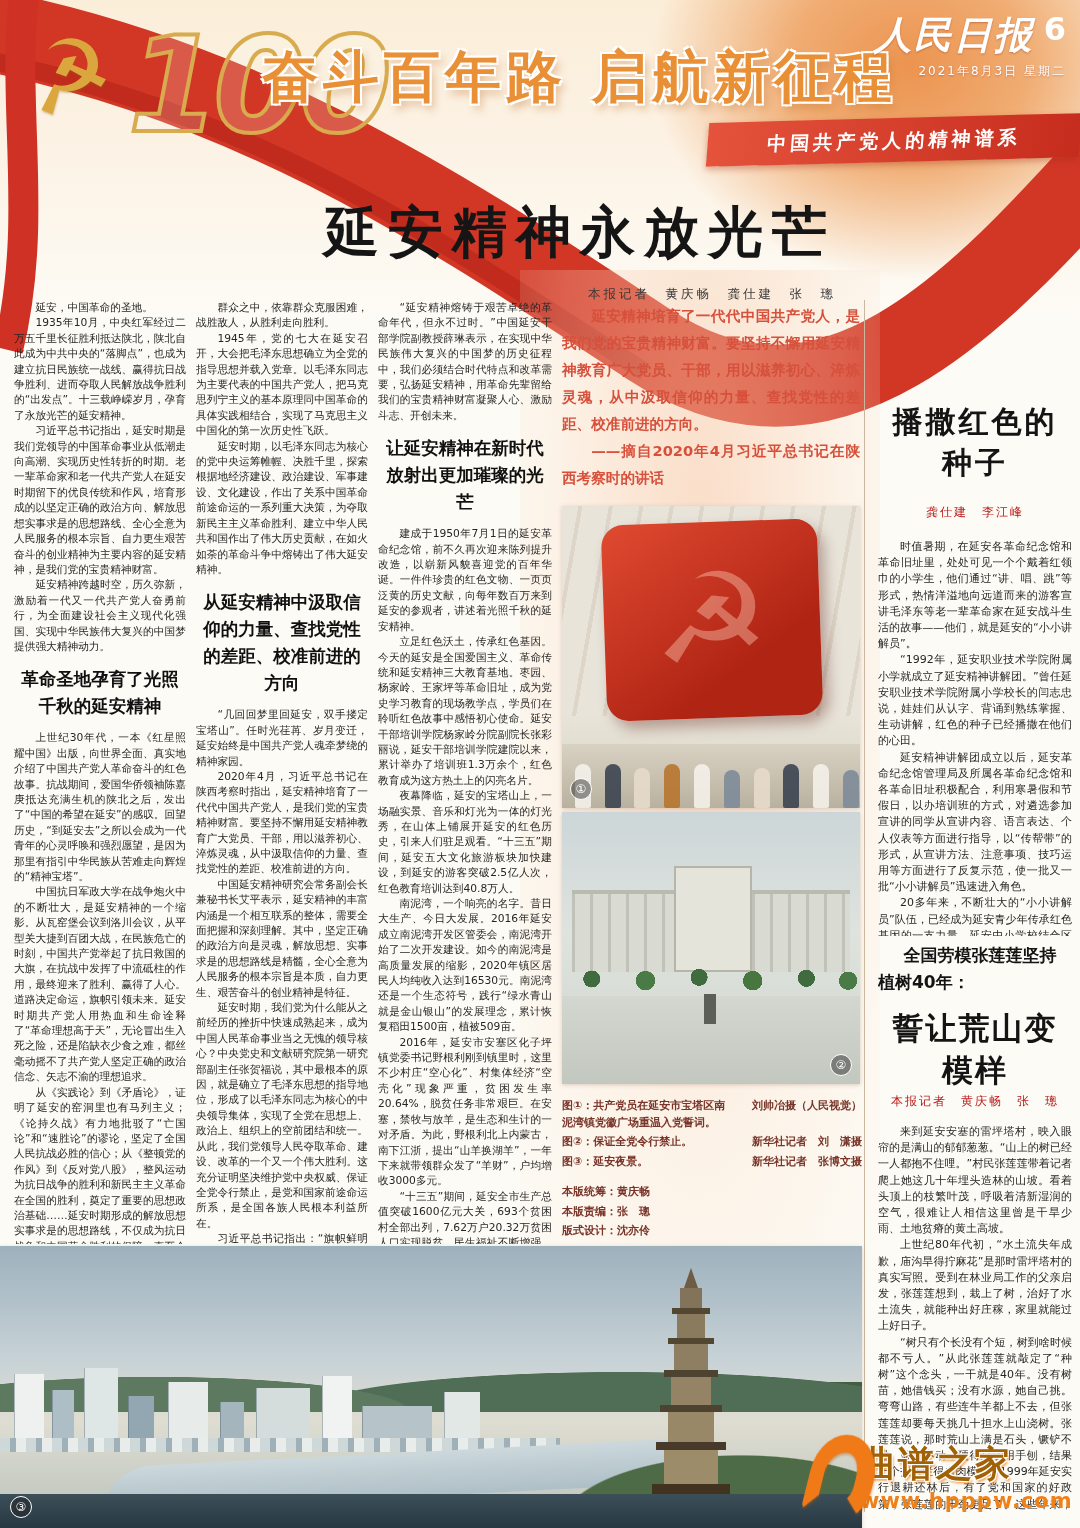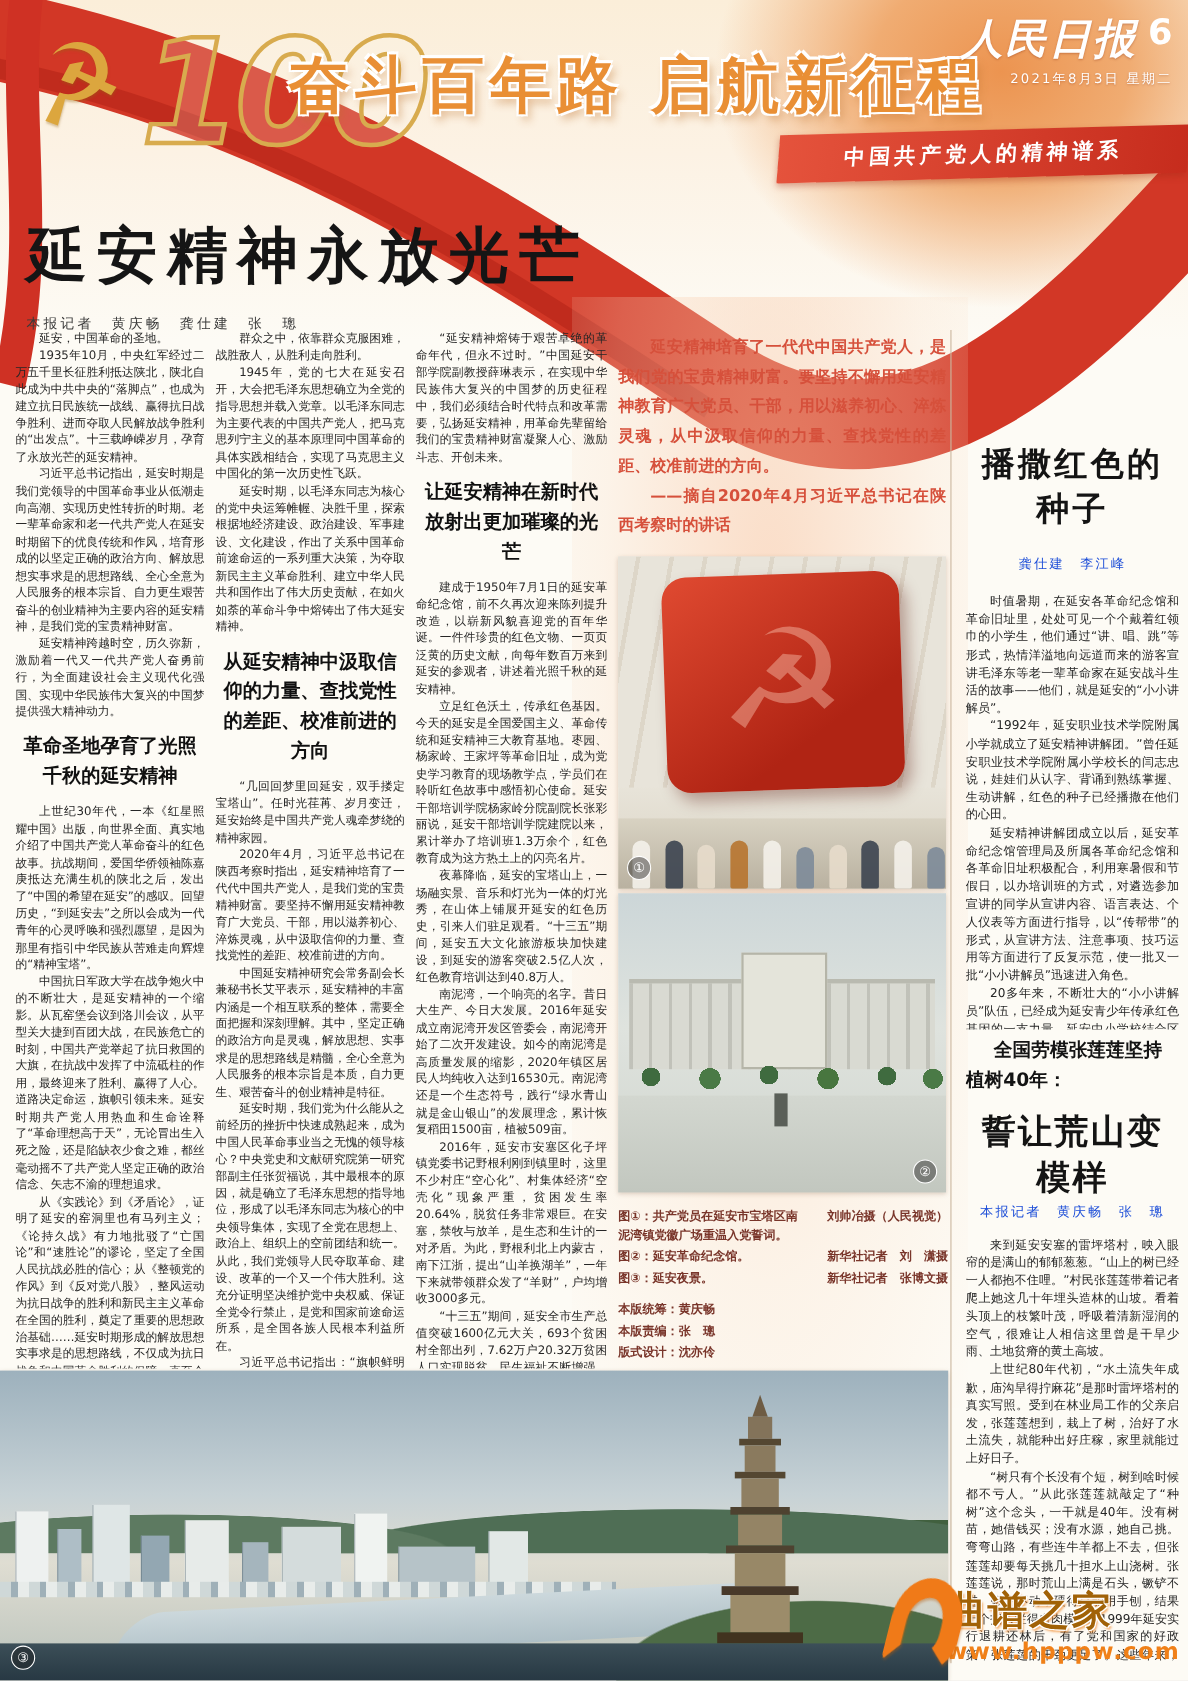--- a/index.html
+++ b/index.html
@@ -24,21 +24,21 @@
           text-align:center;color:#fff;font-size:19px;font-weight:700;letter-spacing:4px;
           box-shadow:0 3px 6px rgba(160,40,20,.35);}
   .masthead{position:absolute;right:14px;top:10px;width:200px;text-align:right;z-index:5;}
   .paper-name{font-family:"DejaVu Serif","Liberation Serif",serif;font-style:italic;font-weight:700;
           font-size:38px;color:#fff;letter-spacing:2px;display:inline-block;
           text-shadow:0 1px 2px rgba(140,50,20,.4);}
   .page-num{display:inline-block;font-size:32px;font-weight:700;color:#fff;margin-left:10px;vertical-align:top;}
   .edition-date{margin-top:2px;font-size:12px;color:#fff;letter-spacing:2px;text-shadow:0 1px 2px rgba(140,50,20,.4);}
 
   
-  .headline-wrap{position:absolute;left:24px;top:196px;width:812px;text-align:left;z-index:4;}
+  .headline-wrap{position:absolute;left:24px;top:196px;width:812px;text-align:right;z-index:4;}
   .main-headline{margin:0;font-size:55px;font-weight:700;letter-spacing:9px;color:#151515;}
   .main-byline{margin-top:16px;font-size:12.5px;letter-spacing:3px;color:#3a3a3a;}
 
   
   .col{position:absolute;top:300px;height:944px;overflow:hidden;font-size:10.7px;line-height:15.4px;
        text-align:justify;color:#262626;}
   .col .para{margin:0;text-indent:2em;}
   .col-subhead{margin:12px 2px 10px;font-size:17.5px;line-height:27px;font-weight:700;color:#101010;
        text-align:center;text-indent:0;}
   .c1{left:14px;width:172px;}
@@ -89,27 +89,27 @@
 
   .photo-num{position:absolute;width:20px;height:20px;border-radius:50%;background:rgba(30,30,30,.45);
        border:1.5px solid #fff;color:#fff;font-size:12px;line-height:20px;text-align:center;z-index:6;}
 
   
   .captions{position:absolute;left:562px;top:1098px;width:300px;font-size:11px;line-height:16.5px;
        color:#79352a;font-weight:700;}
   .cap-row{display:flex;justify-content:space-between;margin-bottom:3px;}
   .cap-row .credit{white-space:nowrap;margin-left:24px;}
   .staff{margin-top:14px;}
-  .staff div{margin-bottom:3px;font-family:Liberation Mono, monospace;}
+  .staff div{margin-bottom:3px;}
 
   
   .v-rule{position:absolute;left:864px;top:300px;width:1px;height:1212px;background:#cbb79f;}
   .sidebar-a1{position:absolute;left:878px;top:300px;width:194px;height:636px;overflow:hidden;}
   .a1-title{margin:102px 0 0;font-size:30px;font-weight:700;letter-spacing:3px;text-align:center;color:#141414;}
-  .sb-byline{margin:20px 0 18px;font-size:12px;letter-spacing:2px;text-align:center;color:#1d4ed8;}
+  .sb-byline{margin:20px 0 18px;font-size:12px;letter-spacing:2px;text-align:center;color:#b91c1c;}
   .sb-paras{font-size:11px;line-height:16.2px;text-align:justify;color:#262626;}
   .sb-paras p{margin:0;text-indent:2em;}
   .sidebar-a2{position:absolute;left:878px;top:942px;width:194px;height:568px;overflow:hidden;}
   .a2-kicker{margin:0;font-size:17px;line-height:27px;font-weight:700;color:#141414;text-indent:1.5em;}
   .a2-title{margin:12px 0 0;font-size:31px;font-weight:700;letter-spacing:2px;text-align:center;color:#141414;}
   .sidebar-a2 .sb-byline{margin:1px 0 14px;}
 
   
   .photo3{left:0;top:1246px;width:862px;height:282px;background:linear-gradient(180deg,#9db1bd 0%,#c7d2d6 40%,#dfddd2 62%,#b9c2bb 100%);}
   .far-hills{position:absolute;left:0;top:96px;width:100%;height:70px;
@@ -242,21 +242,21 @@
     <div class="photo-num" style="right:8px;bottom:8px;">②</div>
   </div>
 
   <div class="captions">
     <div>
         <div class="cap-row">
           <span class="cap">图①：共产党员在延安市宝塔区南泥湾镇党徽广场重温入党誓词。</span>
           <span class="credit">刘帅冶摄（人民视觉）</span>
         </div>
         <div class="cap-row">
-          <span class="cap">图②：延安革命纪念馆。</span>
+          <span class="cap">图②：保证全党令行禁止。</span>
           <span class="credit">新华社记者　刘　潇摄</span>
         </div>
         <div class="cap-row">
           <span class="cap">图③：延安夜景。</span>
           <span class="credit">新华社记者　张博文摄</span>
         </div>
       </div>
     <div class="staff">
       <div>本版统筹：黄庆畅</div>
       <div>本版责编：张　璁</div>

